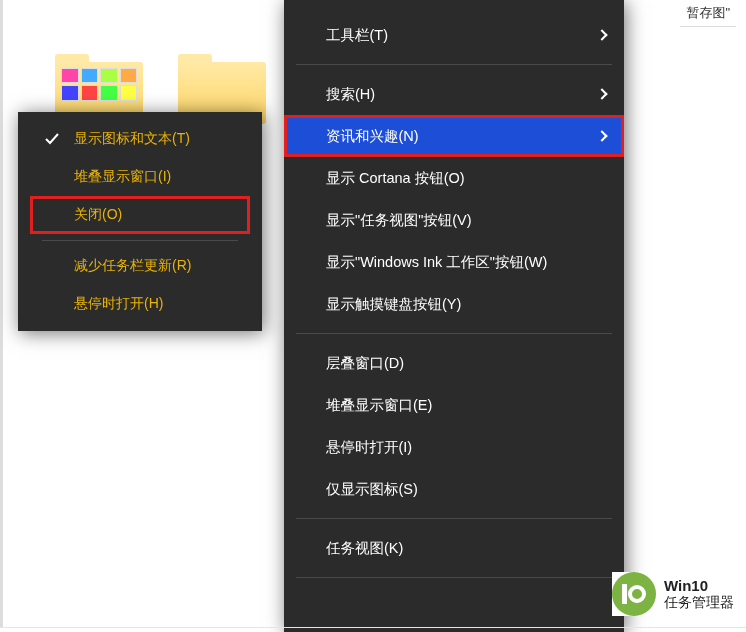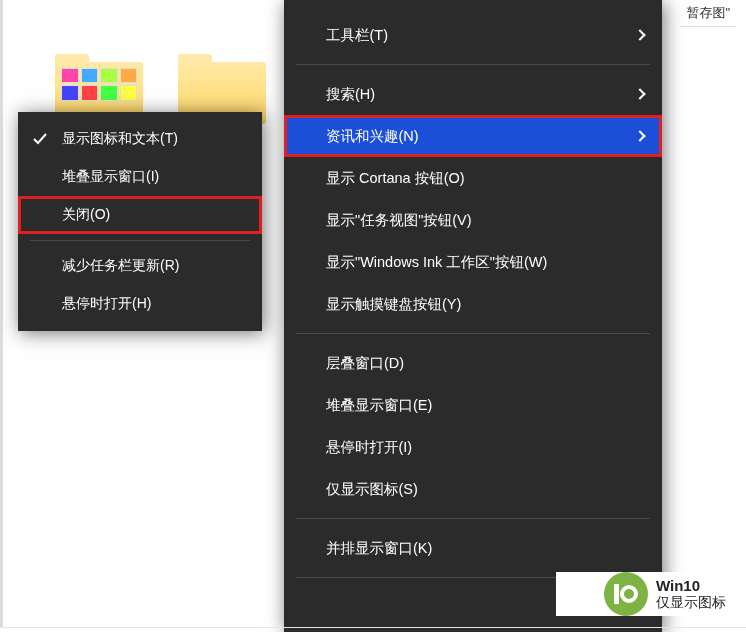--- a/index.html
+++ b/index.html
@@ -64,22 +64,22 @@
 
     .folder1 { top: 62px; left: 55px; }
     .folder2 { top: 62px; left: 178px; }
 
     .submenu {
       position: absolute;
       top: 112px;
       left: 18px;
       width: 244px;
       background: #2b2b2b;
-      color: #ffffff;
-      padding: 8px 0;
+      color: #eab308;
+      padding: 8px 12px;
       box-shadow: 2px 2px 18px rgba(0,0,0,.55);
     }
     .submenu-item {
       display: flex;
       align-items: center;
       height: 38px;
       padding: 0 14px 0 44px;
       position: relative;
       font-size: 14px;
       cursor: default;
@@ -96,21 +96,21 @@
     .submenu-sep { height:1px; background:#4a4a4a; margin:6px 12px; }
     .submenu-item.highlighted {
       outline: 3px solid #e02020;
       outline-offset: -3px;
     }
 
     .mainmenu {
       position: absolute;
       top: 0;
       left: 284px;
-      width: 378px;
+      width: 340px;
       height: 632px;
       background: #2b2b2b;
       color: #fff;
       padding: 14px 0 0 0;
       box-shadow: 2px 2px 18px rgba(0,0,0,.55);
     }
     .main-item {
       display: flex;
       align-items: center;
       height: 42px;
@@ -130,27 +130,26 @@
       right: 18px; top: 50%;
       transform: translateY(-50%);
       width: 8px; height: 8px;
       border-top: 2px solid #fff;
       border-right: 2px solid #fff;
       transform: translateY(-50%) rotate(45deg);
     }
 
     .watermark {
       position: absolute;
-      right: 20px;
+      right: 12px;
       bottom: 16px;
       display: flex;
       align-items: center;
       gap: 8px;
       background: #fff;
-      padding-left: 48px;
     }
     .watermark-badge {
       width: 44px; height: 44px;
       background: #7cb342;
       border-radius: 50%;
       display: flex; align-items: center; justify-content: center;
       gap: 1px;
     }
     .watermark-badge span.bar {
       width: 5px; height: 20px; background:#fff; display:inline-block;
@@ -244,35 +243,35 @@
     </div>
     <div class="main-item">
       <span>悬停时打开(I)</span>
     </div>
     <div class="main-item">
       <span>仅显示图标(S)</span>
     </div>
     <div class="main-sep"></div>
 
     <div class="main-item">
-      <span>并排显示窗口(K)</span>
+      <span>任务视图(K)</span>
     </div>
     <div class="main-sep"></div>
 
     <div class="main-item">
       
       
     </div>
   </div>
 
   <div class="bottom-line"></div>
 
   <div class="watermark">
     <div class="watermark-badge">
       <span class="bar"></span>
         <span class="circ"></span>
     </div>
     <div class="watermark-text">
       <span class="l1">Win10</span>
-      <span class="l2">仅显示图标</span>
+      <span class="l2">任务管理器</span>
     </div>
   </div>
 </div>
 
 </body></html>

